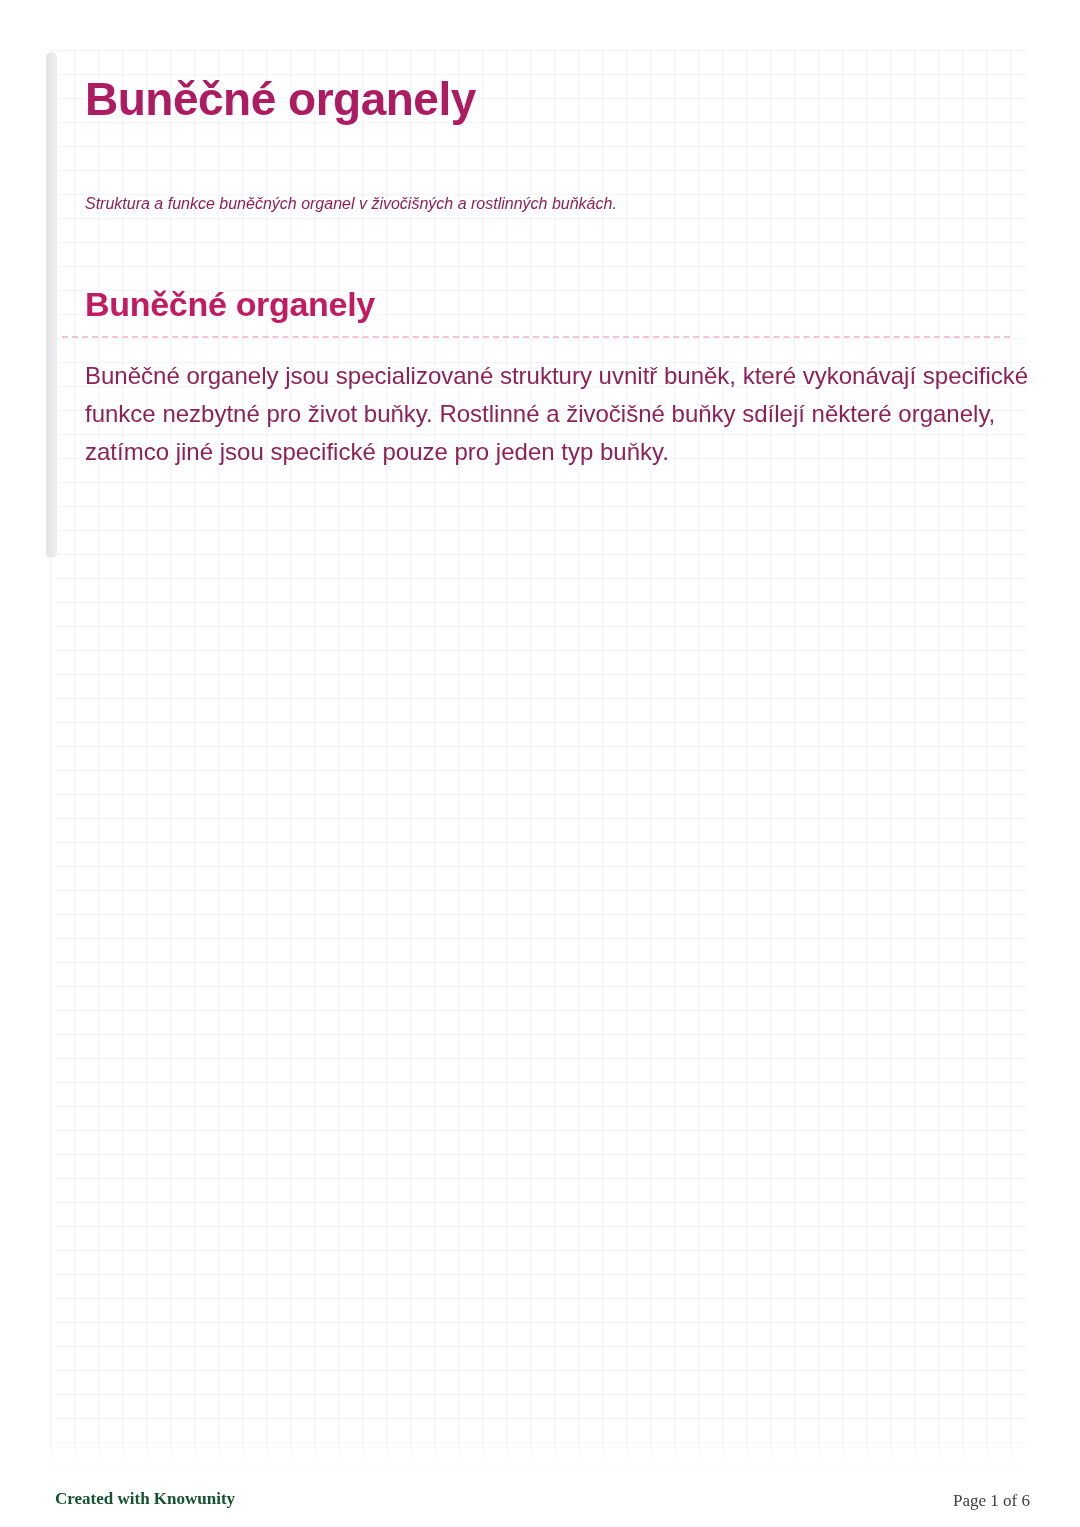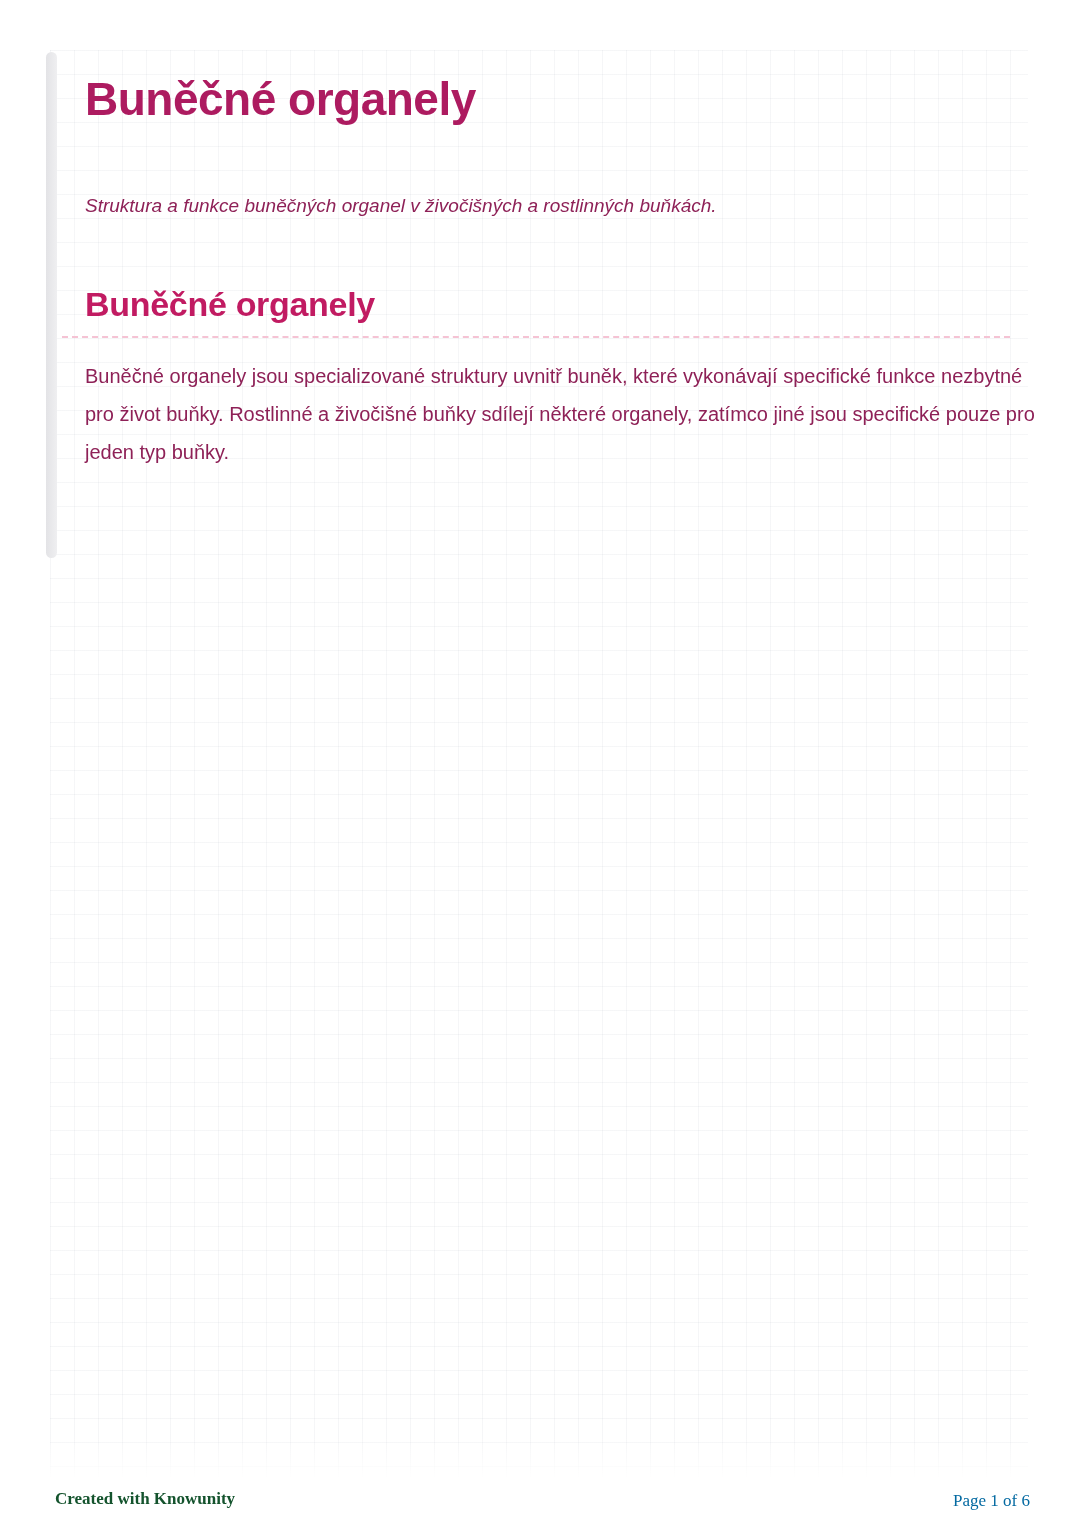--- a/index.html
+++ b/index.html
@@ -54,21 +54,21 @@
     font-weight: 800;
     letter-spacing: -0.5px;
     color: #ad1b60;
     line-height: 1.35;
   }
   .doc-subtitle {
     position: absolute;
     left: 85px;
     top: 193px;
     margin: 0;
-    font-size: 19px;
+    font-size: 16px;
     font-style: italic;
     color: #8e2157;
     line-height: 1.4;
   }
   .section-heading {
     position: absolute;
     left: 85px;
     top: 282px;
     margin: 0;
     font-size: 34px;
@@ -84,40 +84,40 @@
     width: 948px;
     height: 0;
     border-top: 2px dashed #f5c3d4;
   }
   .section-paragraph {
     position: absolute;
     left: 85px;
     top: 357px;
     width: 950px;
     margin: 0;
-    font-size: 20px;
+    font-size: 24px;
     line-height: 38px;
     color: #8e2157;
   }
   .footer-branding {
     position: absolute;
     left: 55px;
     top: 1489px;
     font-family: "Liberation Serif", "DejaVu Serif", serif;
     font-weight: bold;
     font-size: 17px;
     color: #14532d;
   }
   .footer-page {
     position: absolute;
     right: 50px;
     top: 1491px;
     font-family: "Liberation Serif", "DejaVu Serif", serif;
     font-size: 17px;
-    color: #0369a1;
+    color: #404040;
   }
 </style>
 </head>
 <body>
 
 <div class="page">
 
   <div class="grid-area"></div>
 
   <div class="scrollbar-thumb"></div>

